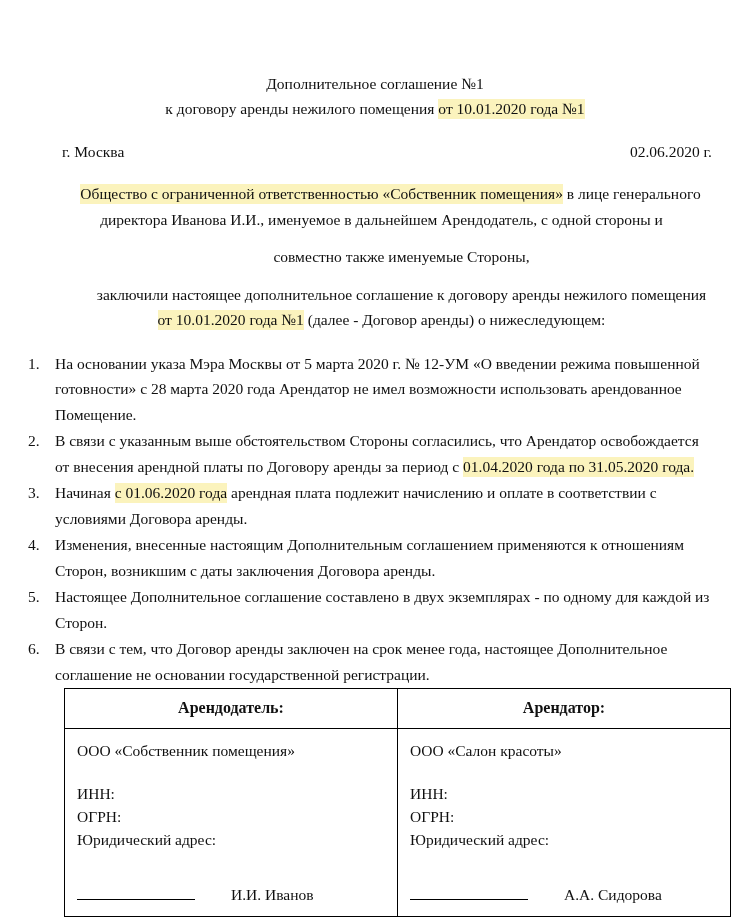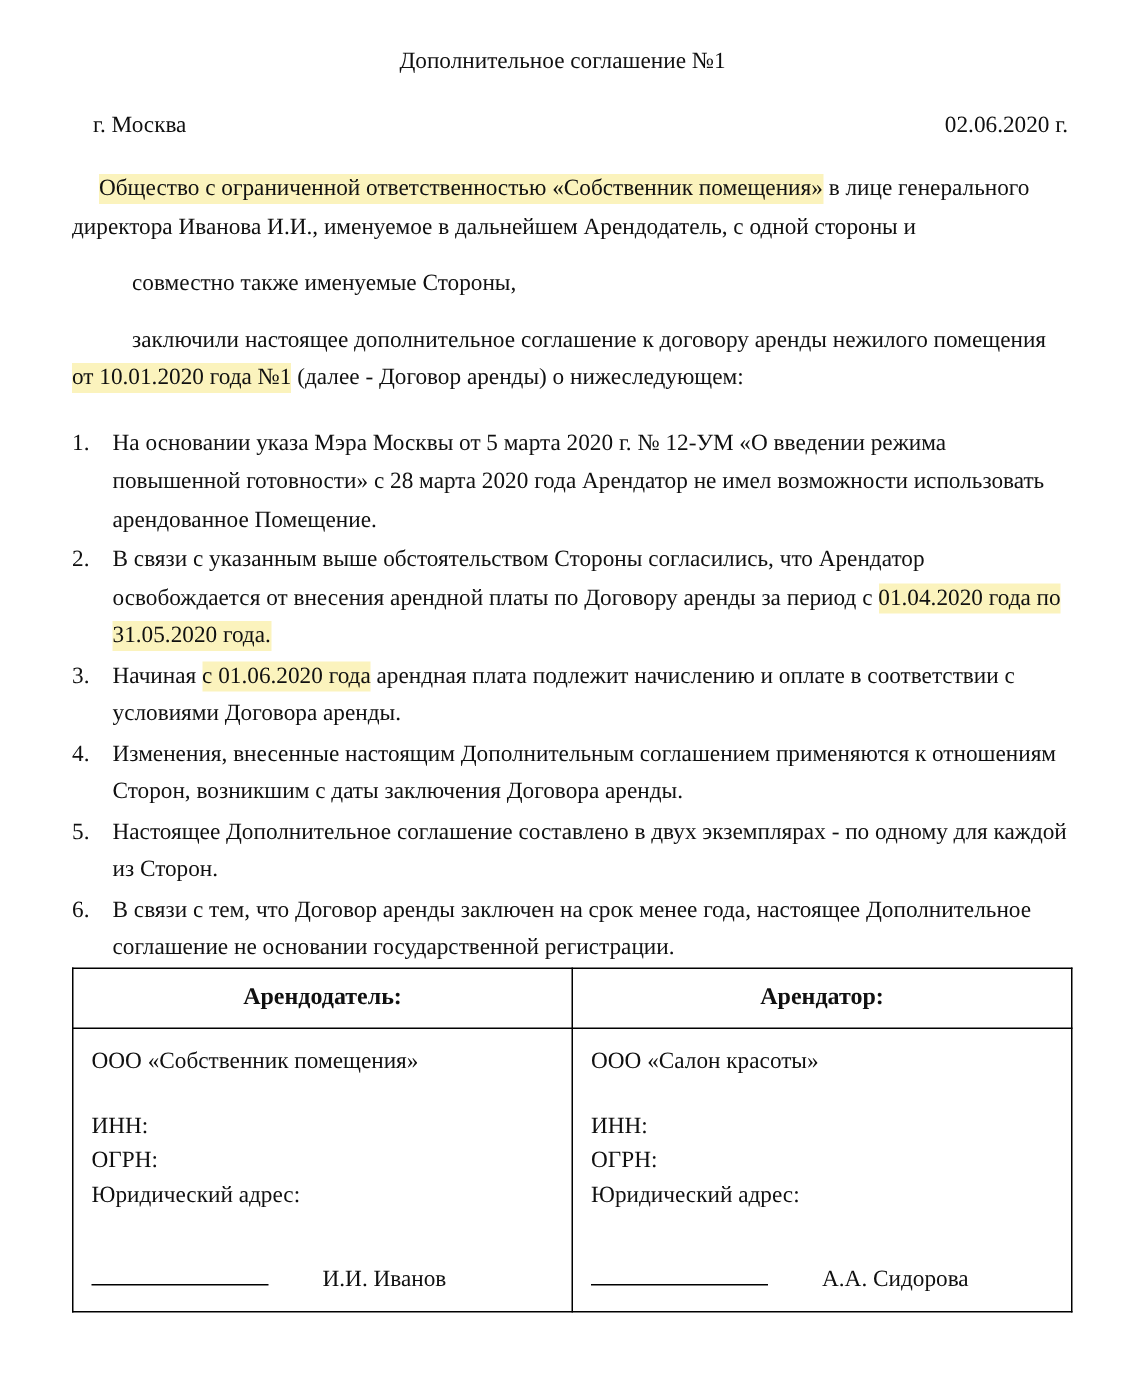--- a/index.html
+++ b/index.html
@@ -29,20 +29,21 @@
     box-decoration-break: clone;
     -webkit-box-decoration-break: clone;
   }
 
   
   .title-block {
     padding-top: 28px;
     text-align: center;
     font-size: 15.5px;
     line-height: 25px;
+    margin-top: 43px;
   }
   .title-line { display: block; }
 
   
   .citydate {
     display: flex;
     justify-content: space-between;
     align-items: baseline;
     margin: 20px 38px 0 62px;
     font-size: 15.5px;
@@ -50,28 +51,28 @@
     gap: 33px;
   }
 
   
   .preamble {
     margin: 18px 35px 0 48px;
     font-size: 15.5px;
     line-height: 25.5px;
     text-align: left;
   }
-  .para { margin: 0 0 0 0; }
+  .para { margin: 0 0 0 0; text-align: center; }
   .para.indent-sm { text-indent: 18px; }
   .para.indent-lg { text-indent: 40px; margin-top: 12px; }
 
   
   ol.clauses {
     margin: 18px 35px 0 0;
-    padding: 0 0 0 75px;
+    padding: 0 0 0 55px;
     font-size: 15.5px;
     line-height: 25.5px;
     list-style: none;
     counter-reset: clause;
   }
   ol.clauses > li {
     position: relative;
     margin-bottom: 1px;
     counter-increment: clause;
   }
@@ -79,21 +80,21 @@
     content: counter(clause) ".";
     position: absolute;
     left: -27px;
     width: 20px;
     text-align: left;
   }
 
   
   .sig-wrap {
     position: absolute;
-    left: 48px;
+    left: 64px;
     top: 645px;
     width: 667px;
   }
   table.sig {
     width: 100%;
     border-collapse: collapse;
     table-layout: fixed;
     font-size: 15.5px;
   }
   table.sig th, table.sig td {
@@ -126,20 +127,21 @@
   }
   .sig-name { white-space: nowrap; margin-left: 28px; }
 </style>
 </head>
 <body>
 
 <div class="page">
 
   <div class="title-block">
     <span class="title-line">Дополнительное соглашение №1</span>
+    <span class="title-line"><span>к договору аренды нежилого помещения </span><span class="hl">от 10.01.2020 года №1</span></span>
   </div>
 
   <div class="citydate">
     <span>г. Москва</span>
     <span>02.06.2020 г.</span>
   </div>
 
   <div class="preamble">
     <p class="para indent-sm"><span class="hl">Общество с ограниченной ответственностью «Собственник помещения»</span><span> в лице генерального директора Иванова И.И., именуемое в дальнейшем Арендодатель, с одной стороны и</span></p>
     <p class="para indent-lg">совместно также именуемые Стороны,</p>

